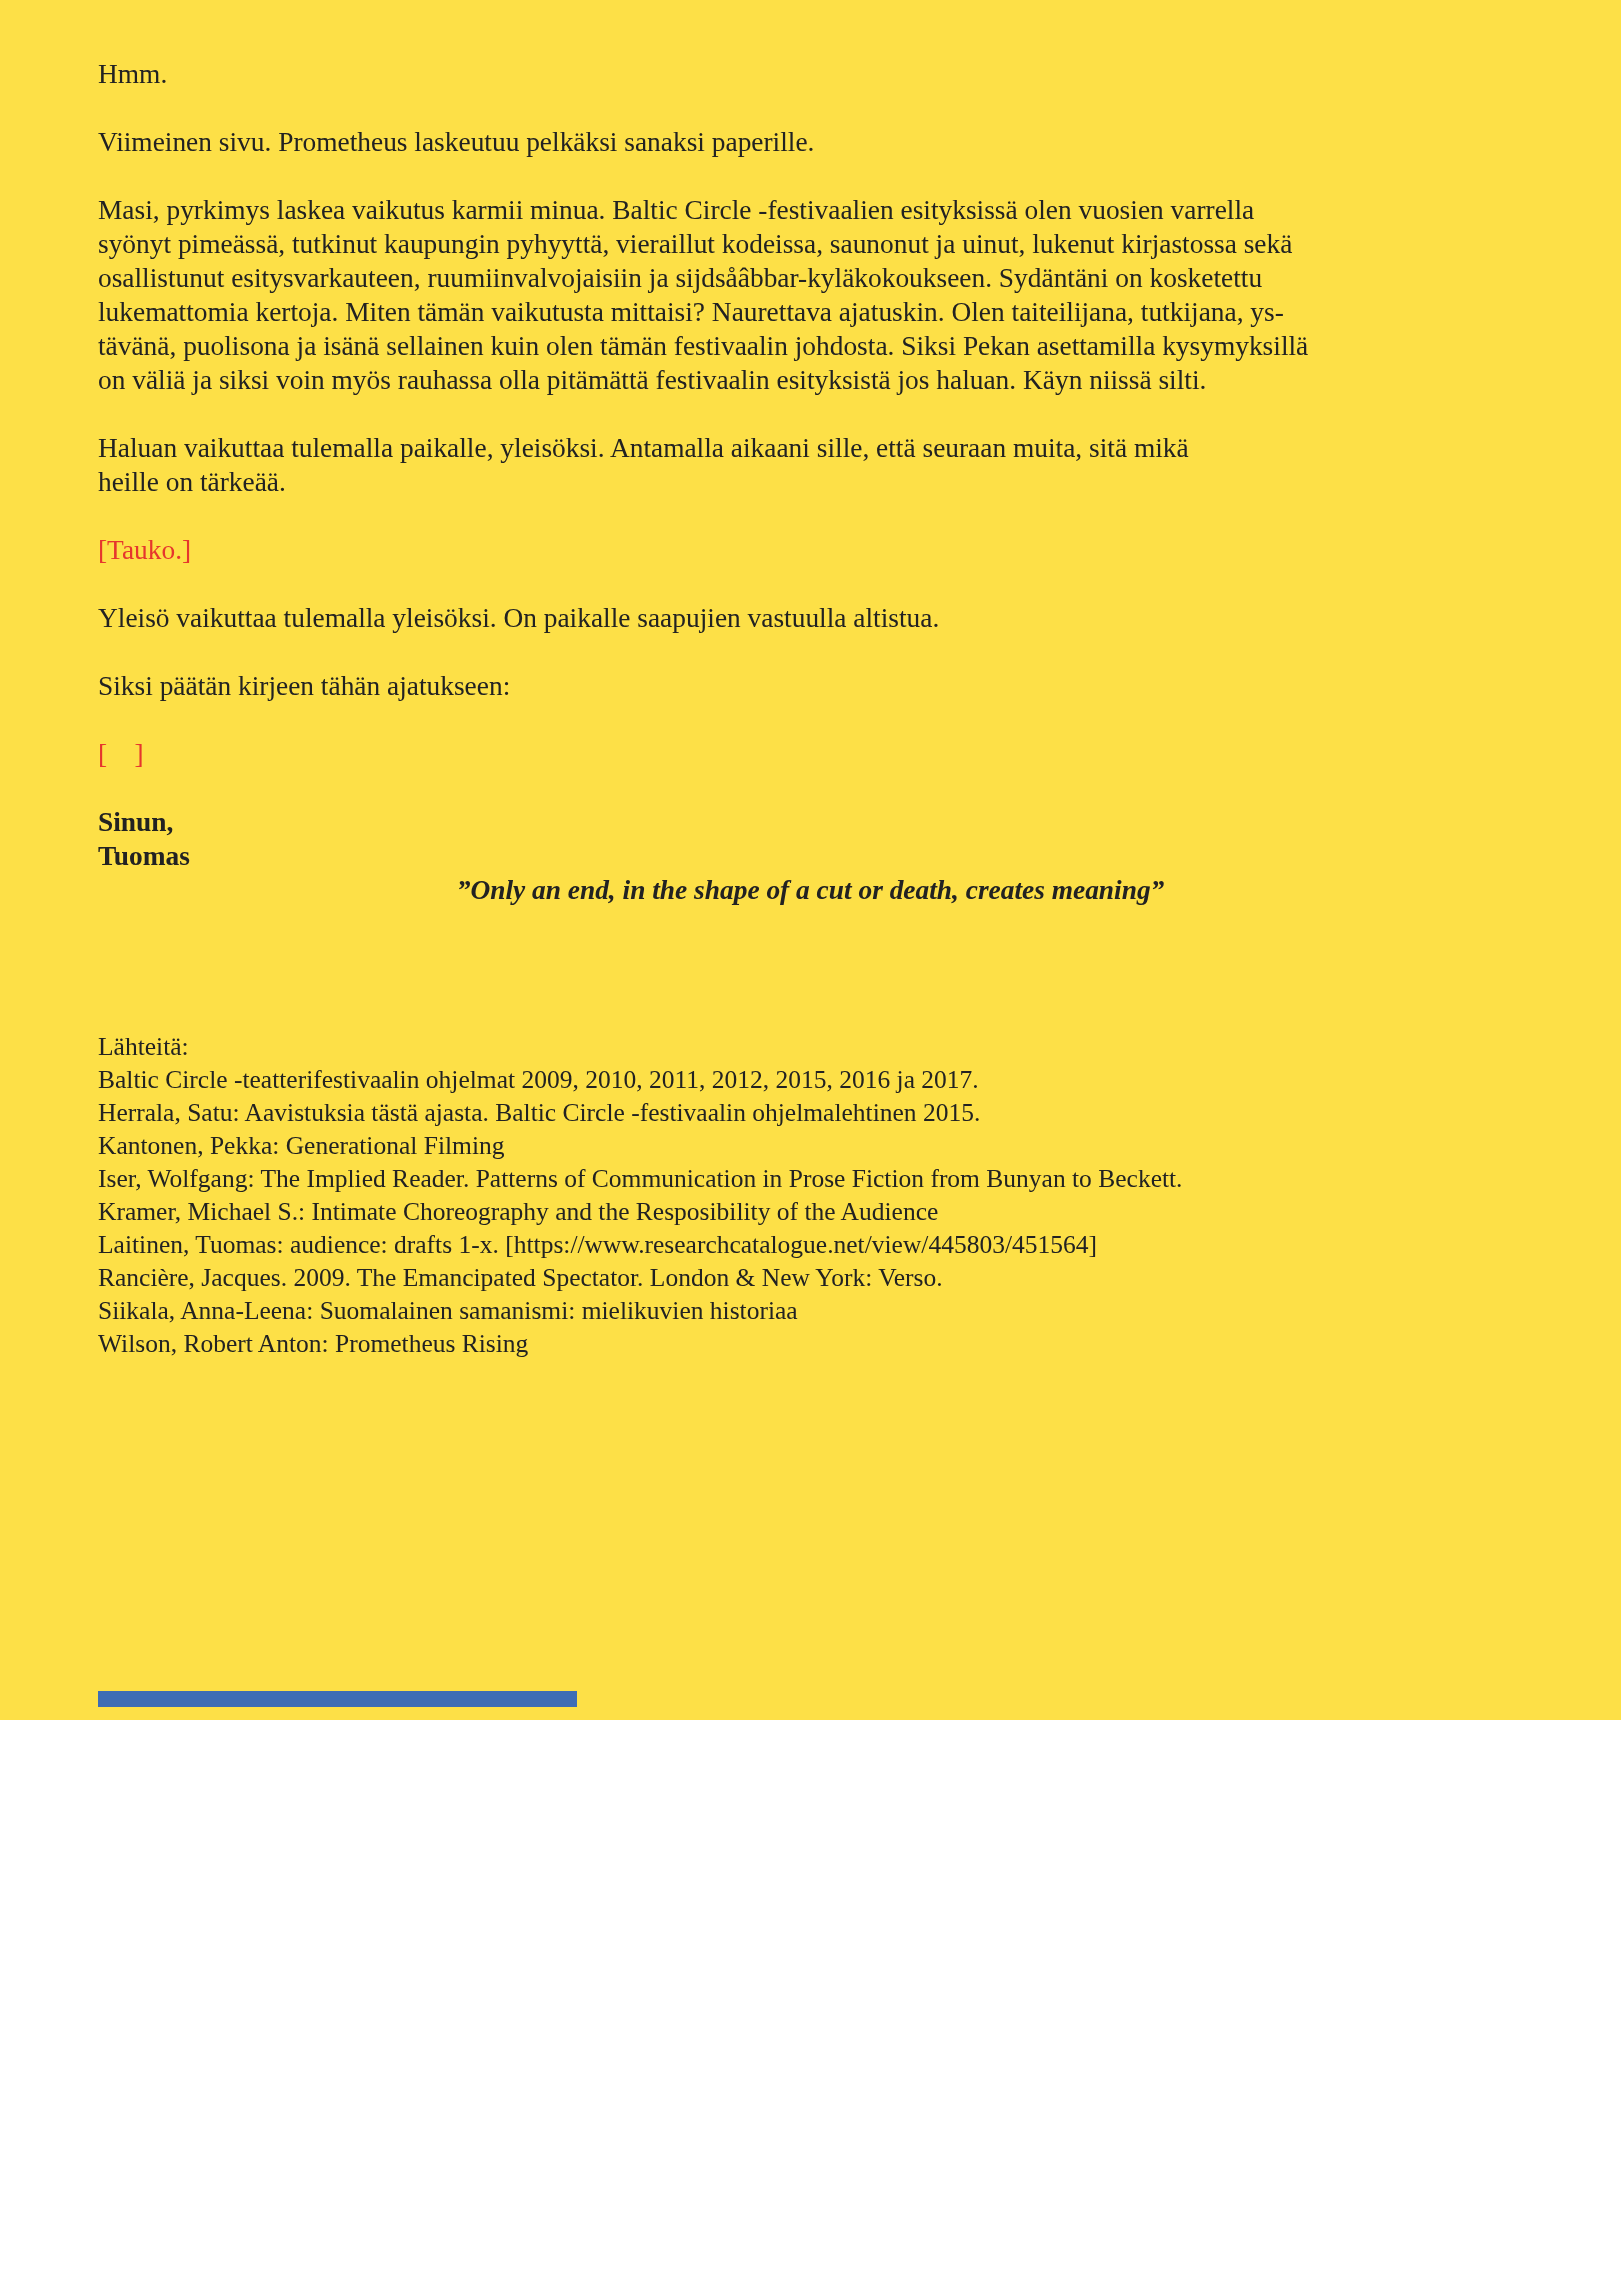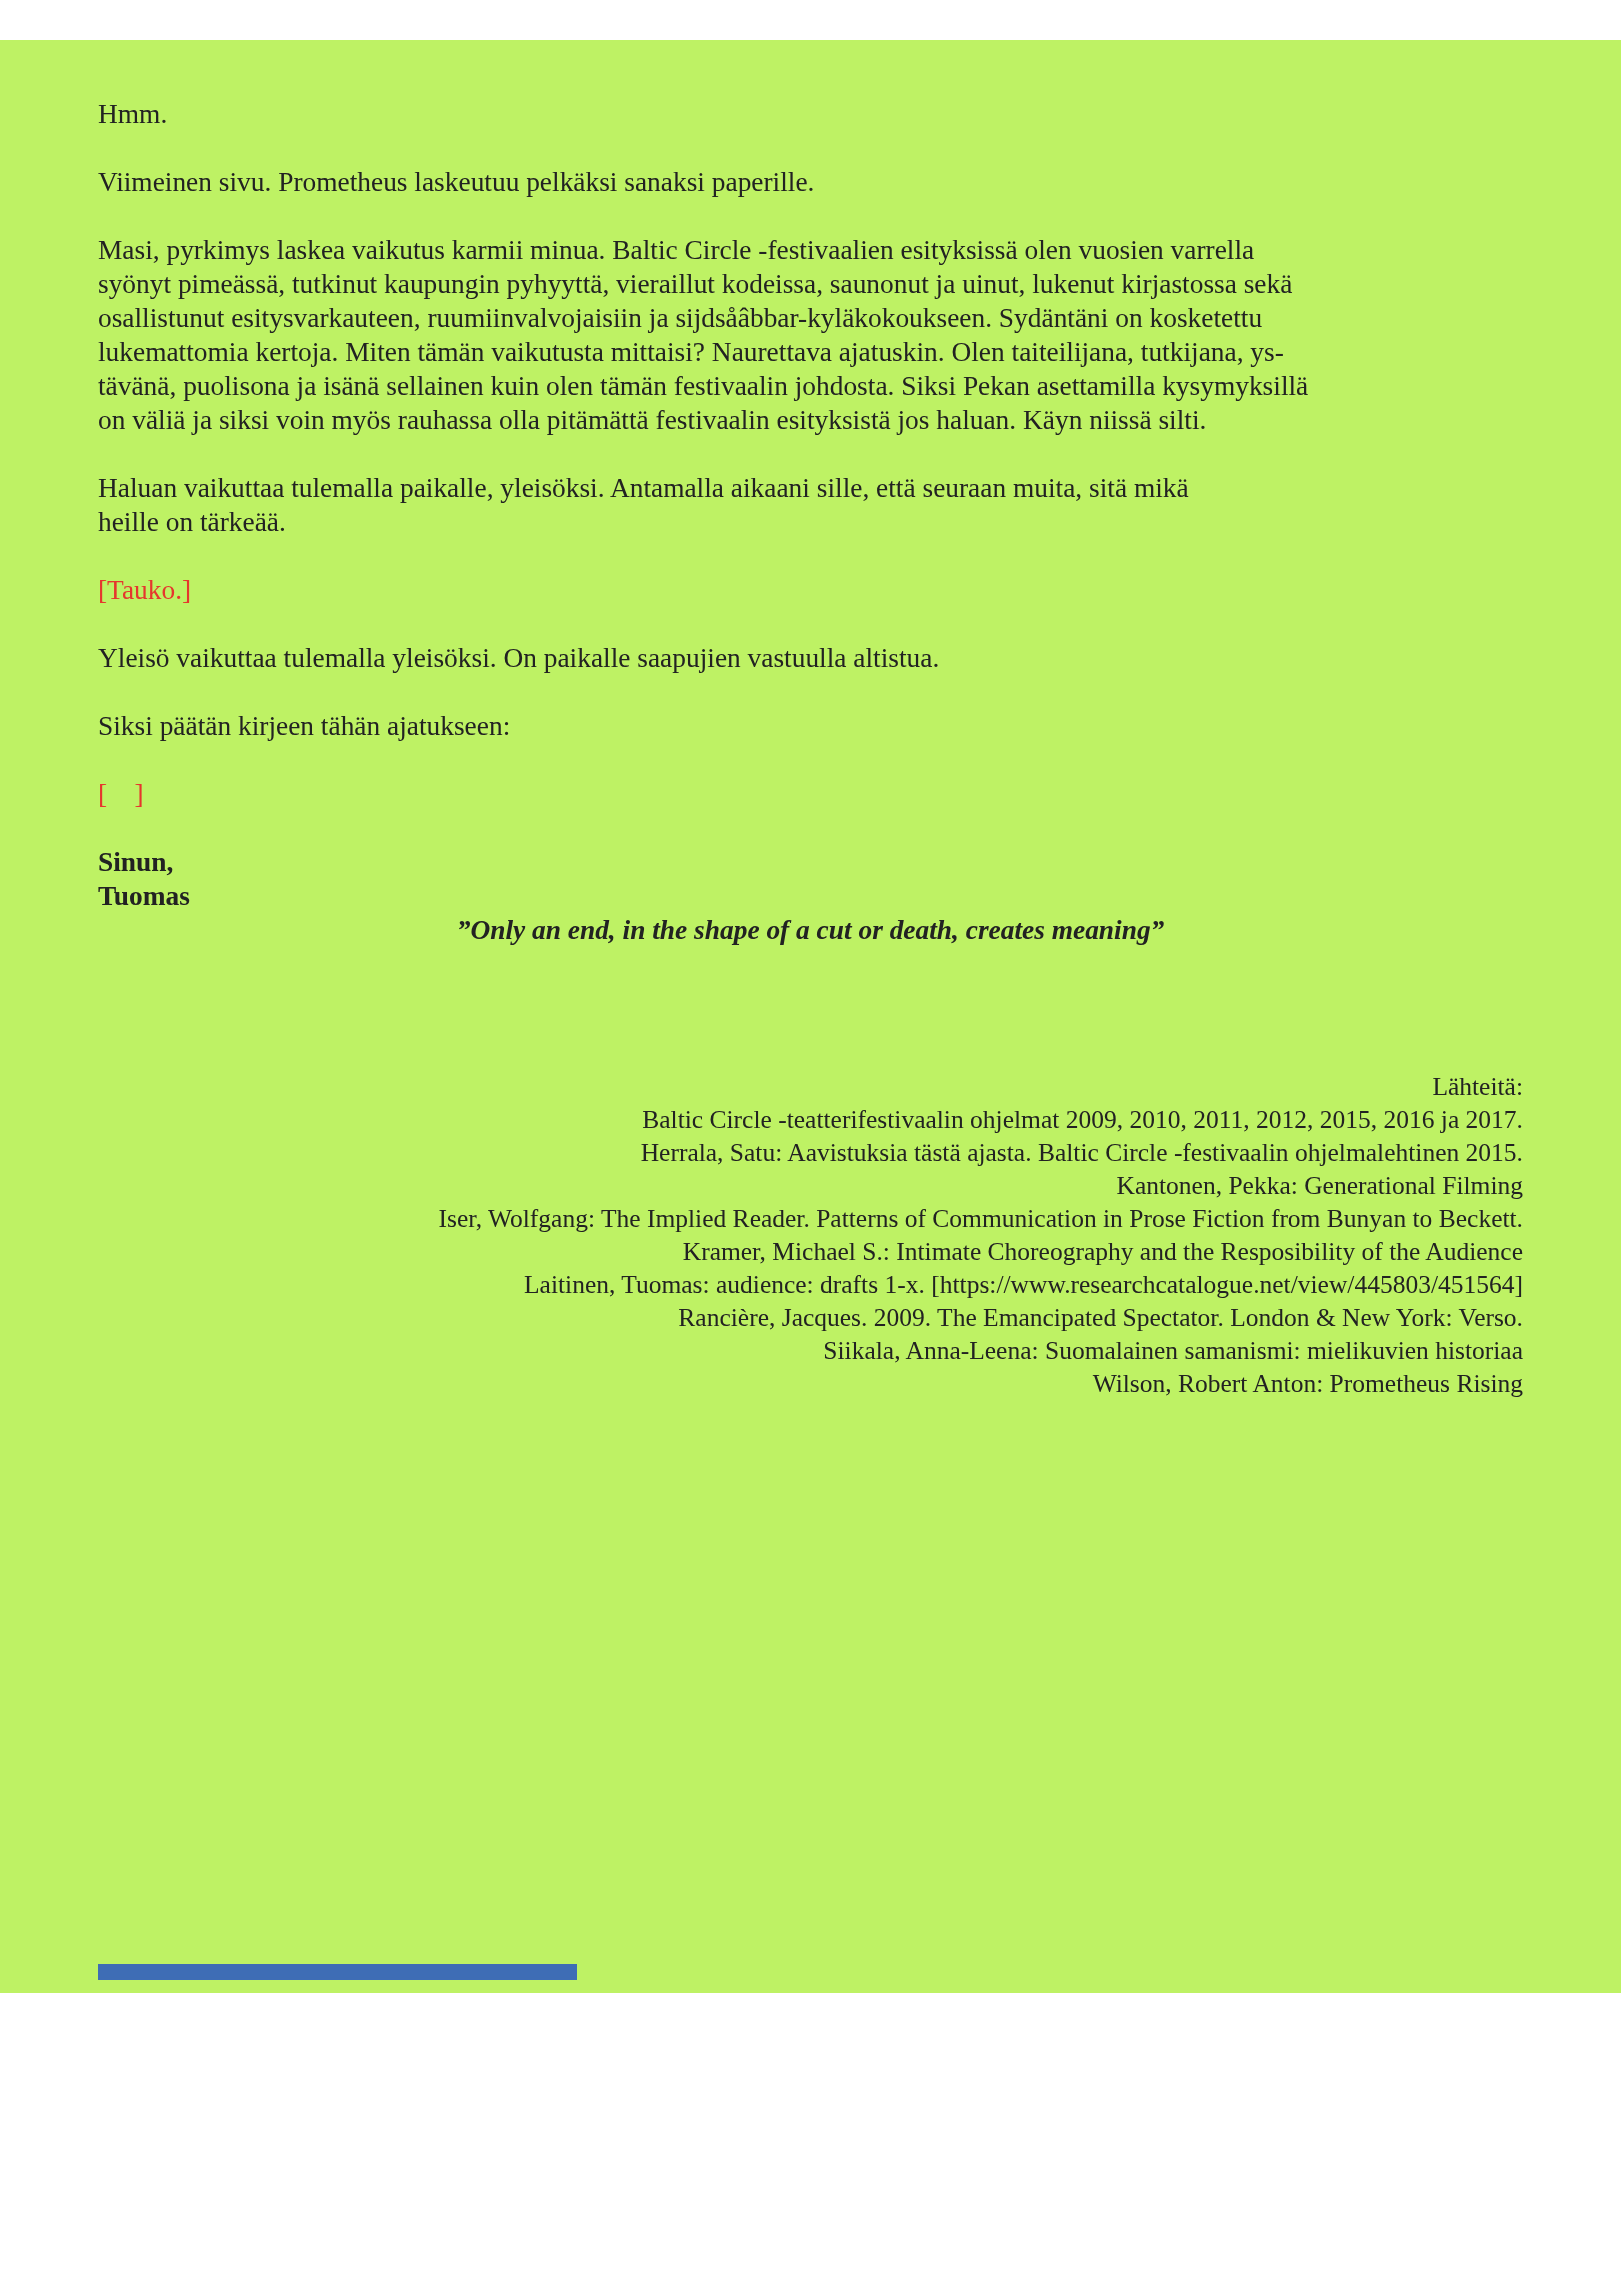--- a/index.html
+++ b/index.html
@@ -1,25 +1,24 @@
 <!DOCTYPE html>
 <html><head>
 <meta charset="utf-8">
 <style>
   * { margin: 0; padding: 0; box-sizing: border-box; }
   html, body { background: #ffffff; }
   .page {
     position: relative;
     width: 1621px;
-    height: 1953px;
-    background: #bef264;
+    height: 1720px;
+    background: #fde047;
     font-family: "Liberation Serif", "DejaVu Serif", serif;
     color: #222222;
     overflow: hidden;
-    margin-top: 40px;
   }
   .letter {
     position: absolute;
     left: 98px;
     right: 98px;
     top: 57px;
   }
   .para {
     font-size: 27.4px;
     line-height: 34px;
@@ -28,21 +27,20 @@
   }
   .gap-lg { margin-top: 29px; }
   .red { color: #e6362d; font-family: Liberation Serif, serif; }
   .pre { white-space: pre; }
   .signoff .para { margin-bottom: 0; font-weight: bold; }
   .quote { font-style: italic; text-align: center; }
   .refs {
     margin-top: 123px;
     font-size: 25.5px;
     line-height: 33px;
-    text-align: right;
   }
   .ref-line { margin: 0; }
   .footer-bar {
     position: absolute;
     left: 98px;
     bottom: 12.7px;
     width: 479px;
     height: 16.7px;
     background: #3e6db5;
   }

